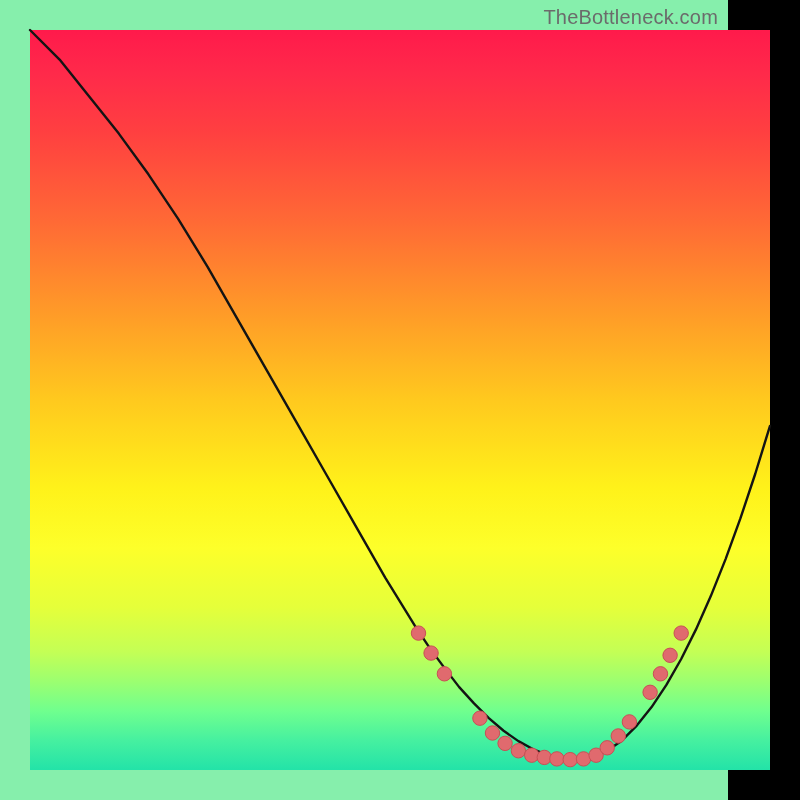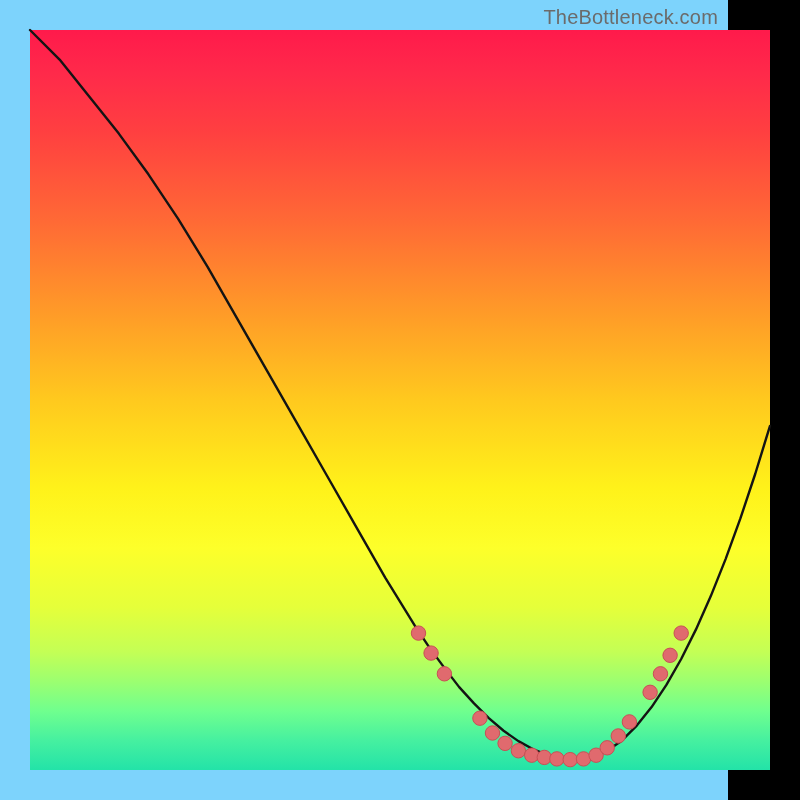--- a/index.html
+++ b/index.html
@@ -8,21 +8,21 @@
     width: 800px;
     height: 800px;
     background: #000;
     overflow: hidden;
     font-family: Arial, Helvetica, sans-serif;
   }
   .stage {
     position: relative;
     width: 728px;
     height: 800px;
-    background: #7dd3fc;
+    background: #86efac;
     text-decoration: underline;
   }
   .plot-area {
     position: absolute;
     left: 30px;
     top: 30px;
     width: 740px;
     height: 740px;
     background: linear-gradient(
       to bottom,

